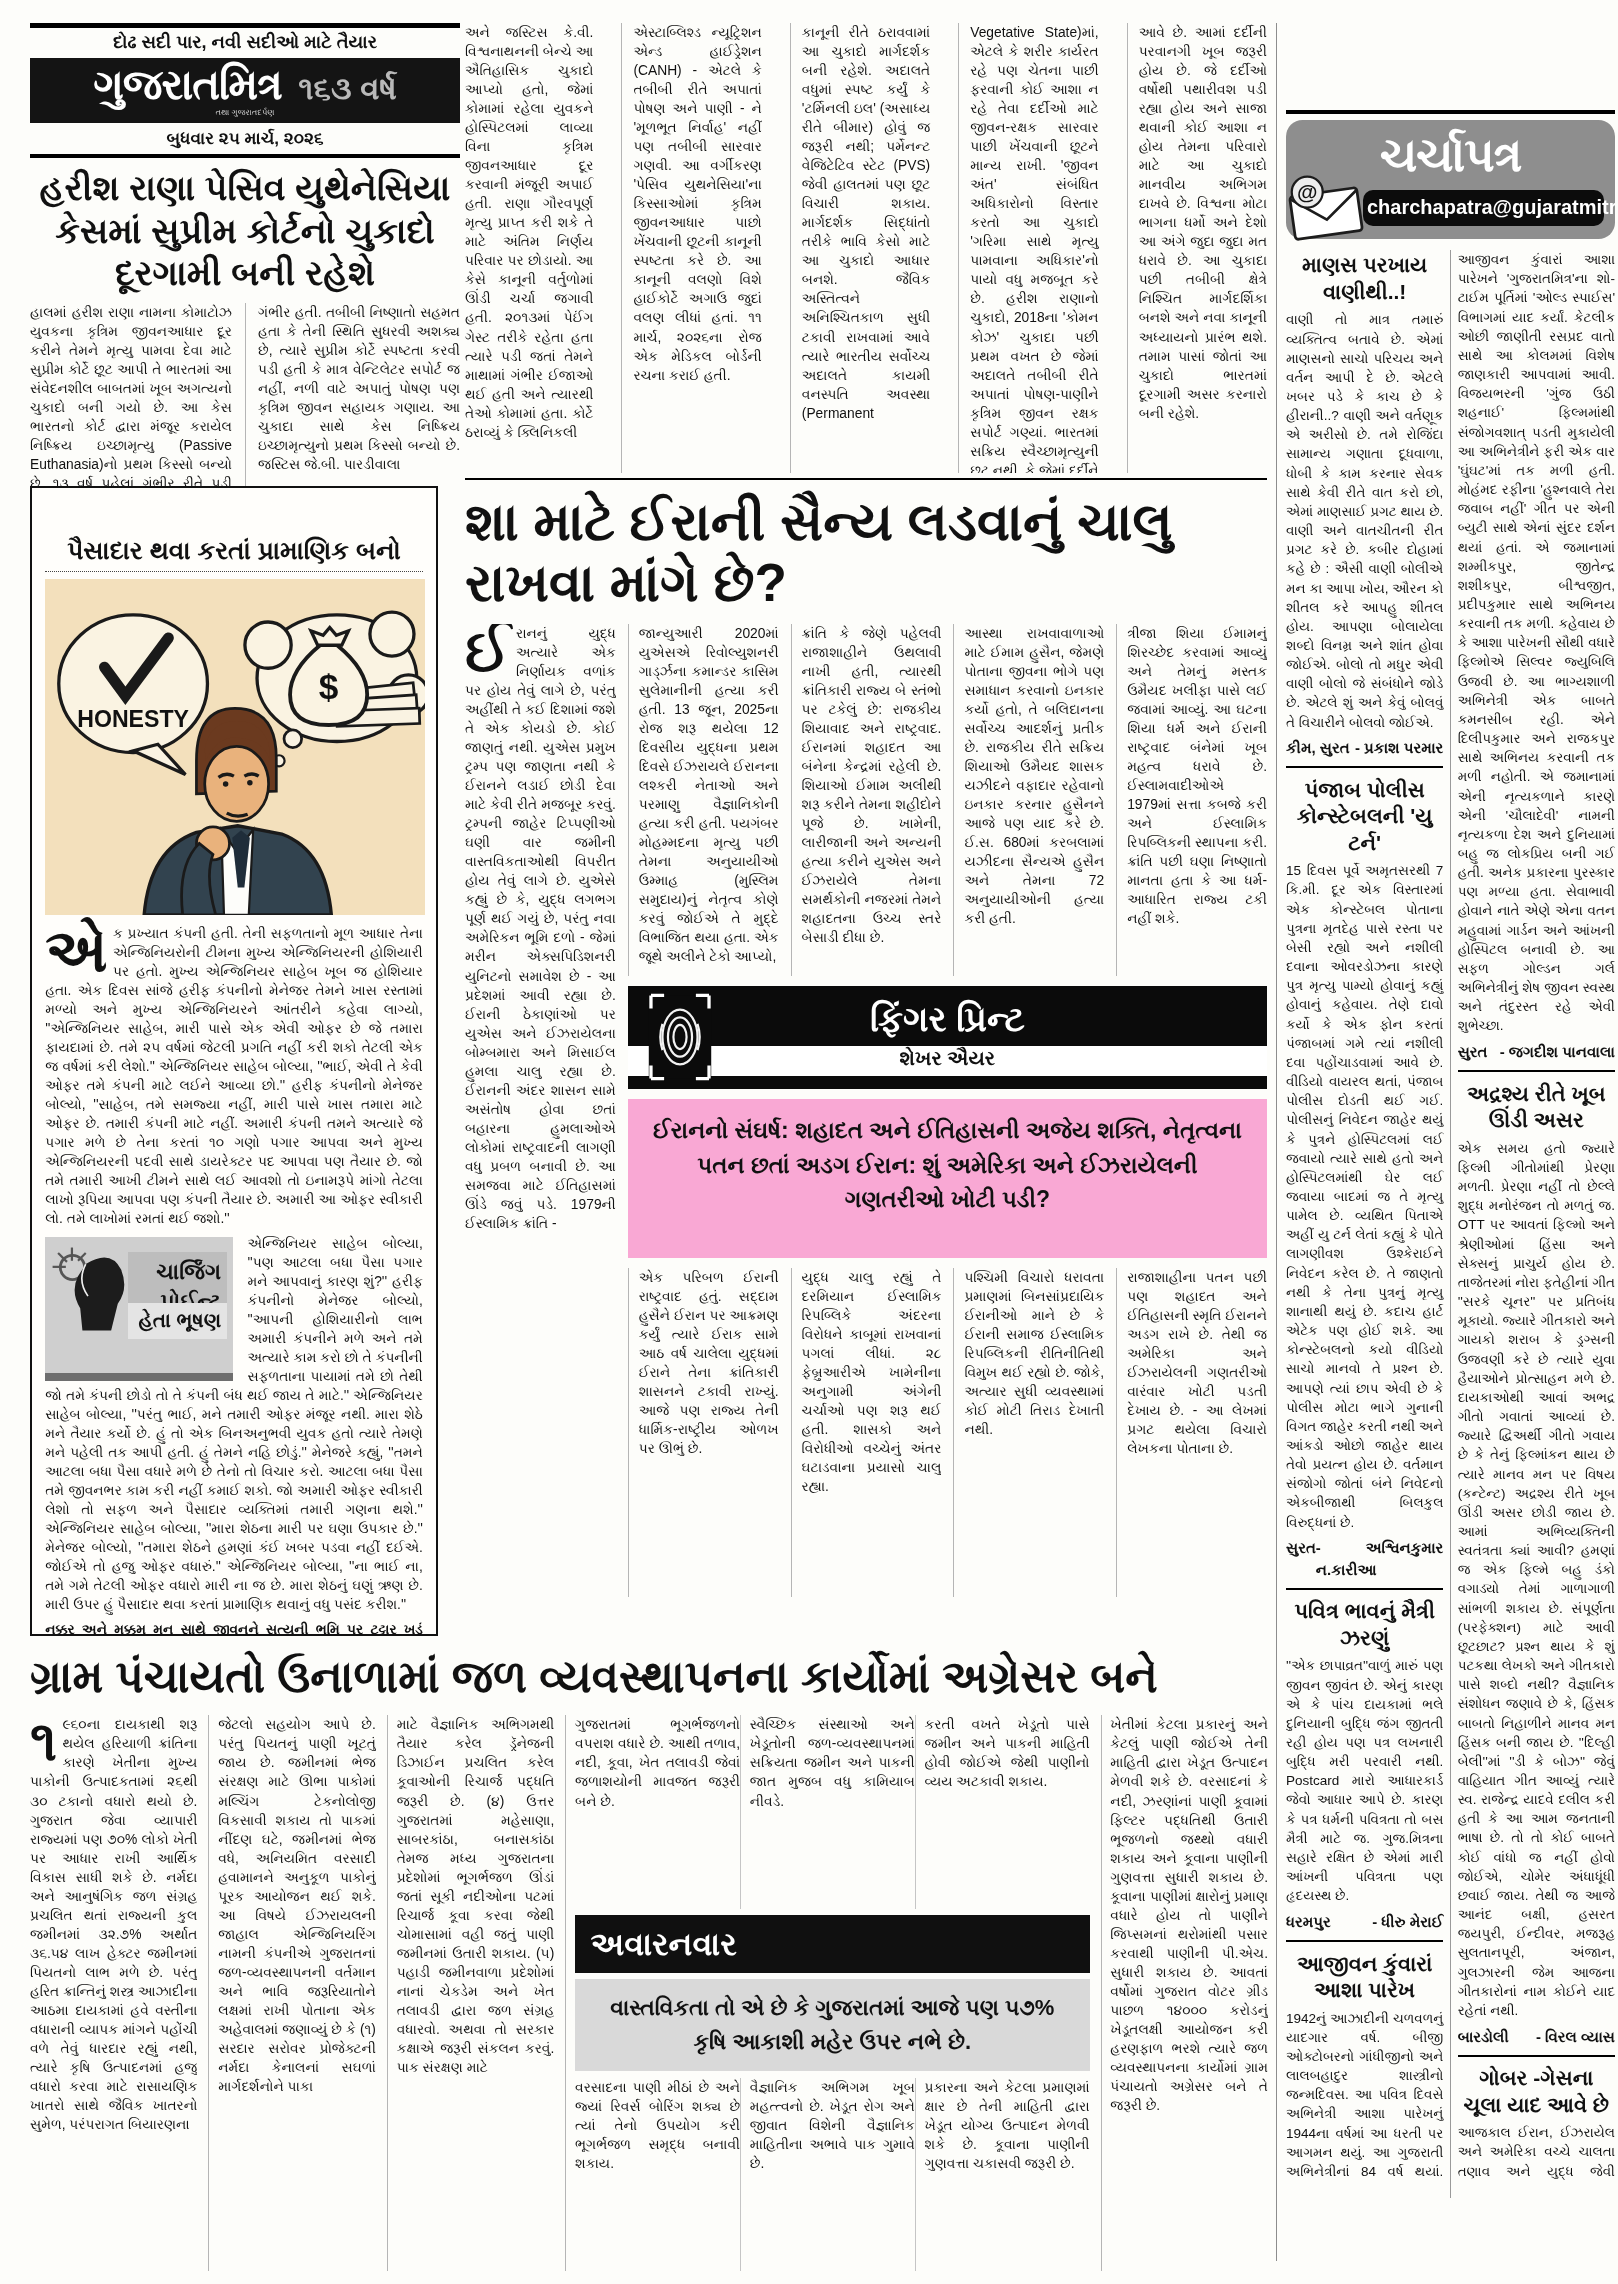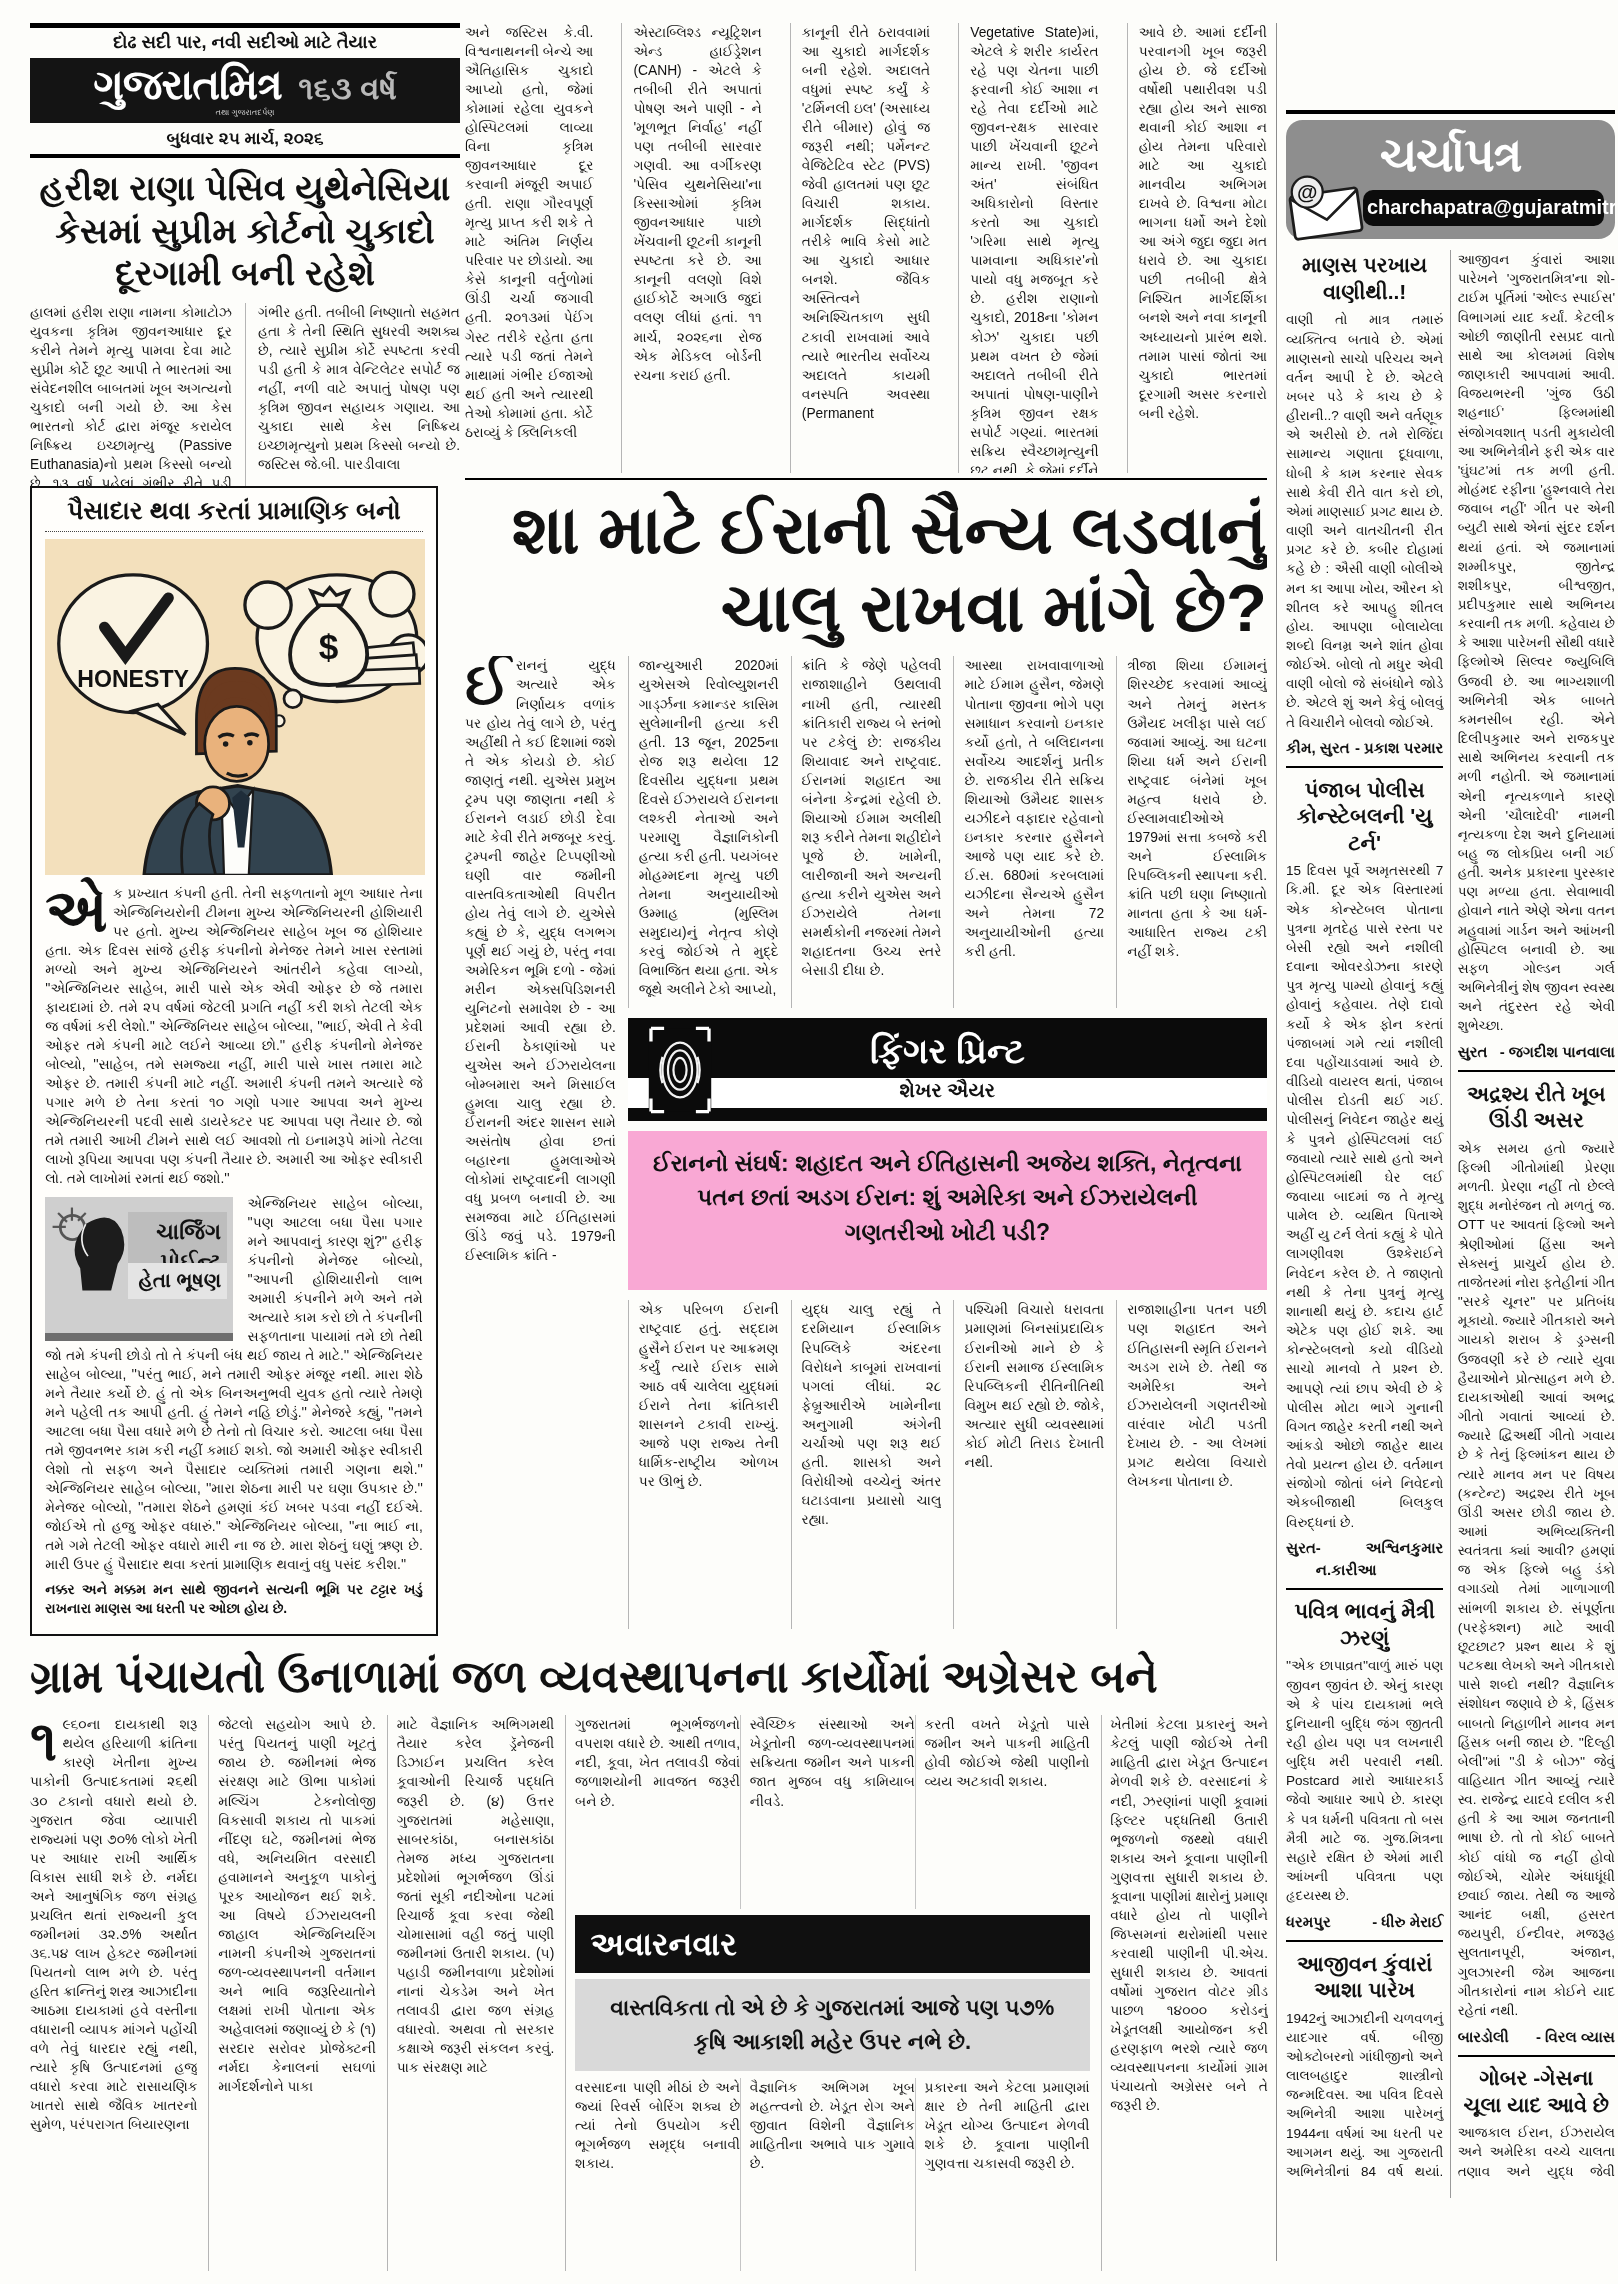--- a/index.html
+++ b/index.html
@@ -25,33 +25,33 @@
   .cols2>div+div{border-left:0.6px solid #b5b5b5;padding-left:12px;}
 
   
   .mid-top{left:465px;top:23px;width:802px;height:450px;}
   .cols5{display:flex;gap:28px;height:100%;overflow:hidden;}
   .cols5>div{flex:1;}
   .cols5>div+div{border-left:0.6px solid #b5b5b5;padding-left:11px;}
 
   
   .honesty{left:30px;top:486px;width:408px;height:1150px;border:2.2px solid #111;padding:7.7px 13.2px;overflow:hidden;background:#fffefb;}
-  .hb-title{font-size:25px;font-weight:bold;text-align:center;padding-bottom:5.5px;border-bottom:1.7px dotted #444;margin-bottom:6.6px;}
+  .hb-title{font-size:25px;font-weight:bold;text-align:center;padding-bottom:5.5px;border-bottom:1.7px dotted #444;margin-bottom:6.6px;margin-top:40px;}
   .cartoon{width:100%;height:336px;background:#f3e0bc;margin-bottom:8.8px;}
   .dropcap{float:left;font-size:59px;line-height:.82;font-weight:bold;padding:3.3px 5.5px 0 0;}
   .story p{margin:0 0 5.5px;}
   .charge{float:left;width:188px;height:136px;margin:3.3px 14.3px 3.3px 0;background:#cfcfcf;position:relative;border-bottom:8.8px solid #6e6e6e;}
   .charge .band1{position:absolute;left:83px;top:15.4px;right:6.6px;text-align:right;font-size:22px;font-weight:bold;background:#bdbdbd;padding:4.4px 5.5px;}
   .charge .band2{position:absolute;left:83px;top:66px;right:6.6px;text-align:right;font-size:20px;font-weight:bold;background:#e4e4e4;padding:4.4px 5.5px;}
   .charge svg{position:absolute;left:2.2px;top:5.5px;}
   .moral{font-weight:bold;}
 
   
   .iran{left:465px;top:478px;width:802px;height:1160px;border-top:2.2px solid #000;overflow:hidden;}
-  .h1b{font-size:67px;font-weight:bold;text-align:right;line-height:1.16;margin:11px 0 10px;}
+  .h1b{font-size:53px;font-weight:bold;text-align:left;line-height:1.16;margin:11px 0 10px;}
   .iran-grid{display:grid;grid-template-columns:repeat(5,1fr);grid-template-rows:352px 103px 159px 1fr;column-gap:12px;row-gap:10px;height:973px;overflow:hidden;}
   .icell{border-left:0.6px solid #b5b5b5;padding-left:10px;overflow:hidden;}
   .icol1{grid-column:1;grid-row:1/5;overflow:hidden;}
   .fpbanner{grid-column:2/6;grid-row:2;background:#0b0b0b;position:relative;overflow:hidden;}
   .fpbanner .fptitle{color:#fff;font-size:35px;font-weight:bold;text-align:center;margin-top:8.8px;position:relative;z-index:2;}
   .fpstrip{position:absolute;left:0;right:0;bottom:13.2px;height:30px;background:#fff;z-index:1;}
   .fpauthor{position:absolute;left:0;right:0;bottom:16.5px;text-align:center;font-size:20px;font-weight:bold;color:#111;z-index:2;}
   .fpicon{position:absolute;left:16.5px;top:5.5px;z-index:3;}
   .standfirst{grid-column:2/6;grid-row:3;background:#f9a8d4;font-size:23px;font-weight:bold;text-align:center;line-height:1.5;padding:14.3px 25px;box-sizing:border-box;overflow:hidden;}
 

